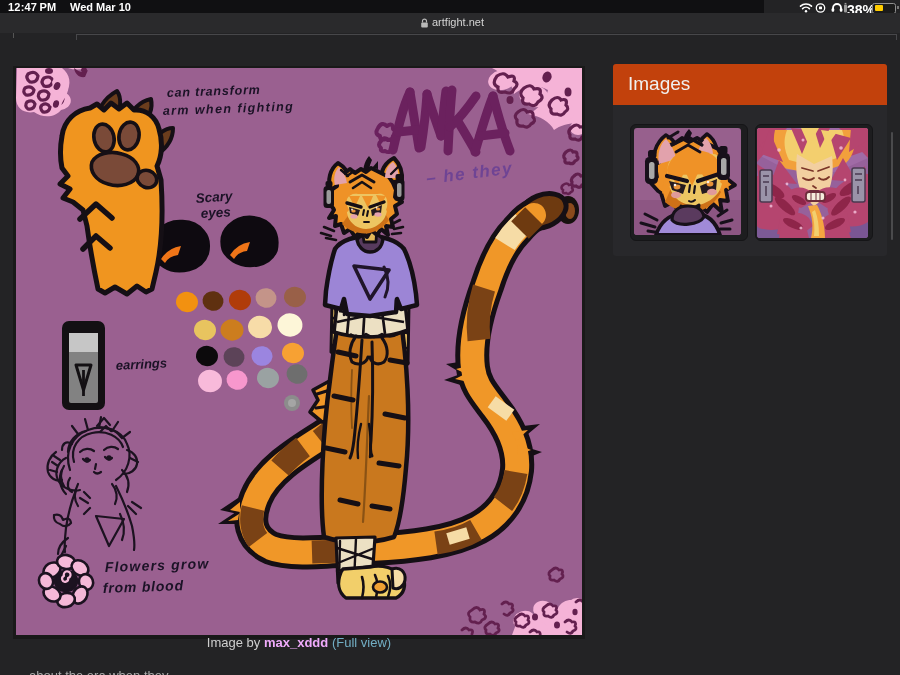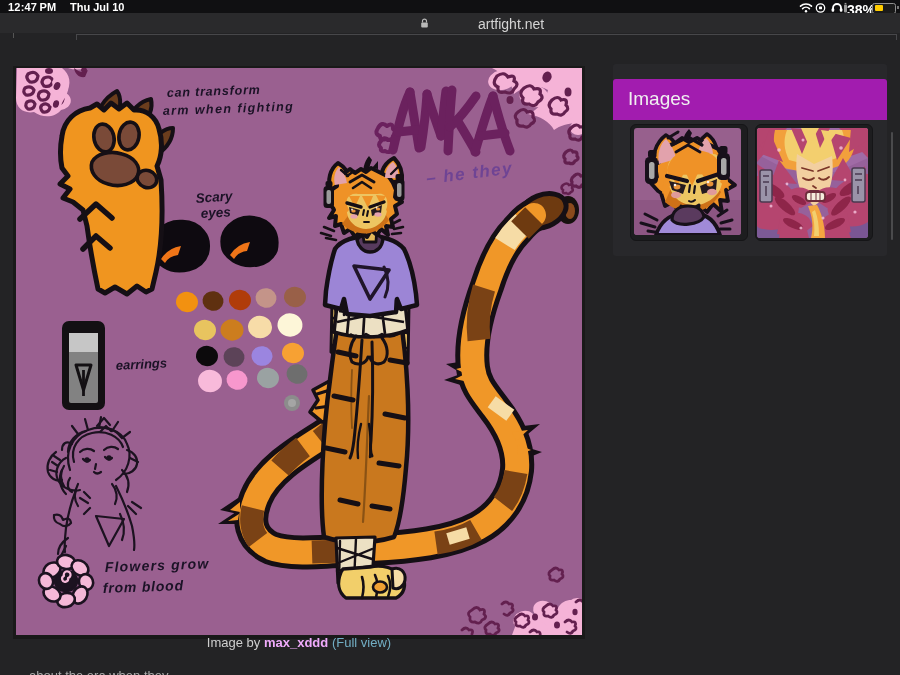--- a/index.html
+++ b/index.html
@@ -1,24 +1,24 @@
 <!DOCTYPE html>
 <html><head><meta charset="utf-8">
 <style>
   html,body{margin:0;padding:0;width:900px;height:675px;overflow:hidden;background:#232325;
     font-family:"Liberation Sans",sans-serif;}
   .abs{position:absolute;}
-  #status{position:absolute;left:0;top:0;width:900px;height:13px;background:#101012;color:#fff;}
+  #status{position:absolute;left:0;top:0;width:764px;height:13px;background:#101012;color:#fff;}
   #toolbar{position:absolute;left:0;top:13px;width:900px;height:20px;background:#2a2a2c;}
   #page{position:absolute;left:0;top:33px;width:900px;height:642px;background:#232325;overflow:hidden;}
 </style></head>
 <body>
 <div id="status">
   <span class="abs" style="left:8px;top:1px;font-size:11px;font-weight:700;letter-spacing:.2px;">12:47 PM</span>
-  <span class="abs" style="left:70px;top:1px;font-size:11px;font-weight:700;">Thu Jul 10</span>
+  <span class="abs" style="left:70px;top:1px;font-size:11px;font-weight:700;">Wed Mar 10</span>
   <svg class="abs" style="left:799px;top:2px;" width="48" height="11" viewBox="0 0 48 11">
     <g stroke="#fff" fill="none" stroke-linecap="round">
       <path d="M1.5 4.2 A8 8 0 0 1 12.5 4.2" stroke-width="1.6"></path>
       <path d="M3.6 6.6 A5 5 0 0 1 10.4 6.6" stroke-width="1.6"></path>
       <circle cx="7" cy="9.3" r="1.2" fill="#fff" stroke="none"></circle>
     </g>
     <circle cx="21.5" cy="6" r="4.2" stroke="#fff" stroke-width="1.3" fill="none"></circle>
     <rect x="20" y="4.6" width="3" height="2.6" rx="0.5" fill="#fff"></rect>
     <path d="M34 9 v-3 a4 4 0 0 1 8 0 v3" stroke="#fff" stroke-width="1.8" fill="none"></path>
     <rect x="32.6" y="6.3" width="2.6" height="3.4" rx="1" fill="#fff"></rect>
@@ -29,21 +29,21 @@
   <span class="abs" style="left:847px;top:1.5px;font-size:14px;font-weight:700;">38%</span>
   <span class="abs" style="left:872px;top:3px;width:22px;height:9px;border:1px solid #8f8f8f;border-radius:2.5px;background:#1b1b1b;"></span>
   <span class="abs" style="left:875px;top:5px;width:8px;height:6px;background:#ffcc00;border-radius:1px;"></span>
   <span class="abs" style="left:897px;top:6px;width:2px;height:3px;background:#777;"></span>
 </div>
 <div id="toolbar">
   <svg class="abs" style="left:420px;top:4.5px;" width="9" height="11" viewBox="0 0 9 11">
     <path d="M2.5 4.5 v-1.4 a2 2 0 0 1 4 0 v1.4" stroke="#b9b9b9" stroke-width="1.2" fill="none"></path>
     <rect x="1.2" y="4.4" width="6.6" height="5.2" rx="1" fill="#b9b9b9"></rect>
   </svg>
-  <span class="abs" style="left:432px;top:3px;font-size:14px;color:#d4d4d4;margin-left:46px;">artfight.net</span>
+  <span class="abs" style="left:432px;top:3px;font-size:11px;color:#d4d4d4;">artfight.net</span>
 </div>
 <div id="page">
   <div class="abs" style="left:13px;top:0;width:1px;height:5px;background:#555;"></div>
   <div class="abs" style="left:76px;top:1px;width:821px;height:1px;background:#47474a;"></div>
   <div class="abs" style="left:76px;top:1px;width:1px;height:6px;background:#47474a;"></div>
   <div class="abs" style="left:896px;top:1px;width:1px;height:6px;background:#47474a;"></div>
   <div class="abs" style="left:13px;top:33px;width:572px;height:573px;background:#191919;"></div>
 <svg class="abs" style="left:16px;top:35px;" width="566" height="567" viewBox="16 68 566 567">
 <rect x="16" y="68" width="566" height="567" fill="#9a6090"></rect>
 <g>
@@ -377,21 +377,21 @@
 <path d="M337 548 L372 559 M338 563 L372 549 M337 571 L371 566 M340 541 L339 582 M356 538 L354 582"></path>
 </g>
 <path d="M341 572 C337 582 338 592 346 598 L396 598 C404 594 407 585 402 577 C395 568 382 564 370 567 L343 569 Z" fill="#f2cf6a" stroke="#150f15" stroke-width="3.4"></path>
 <path d="M392 569 C400 566 406 572 405 580 C404 587 398 590 393 588 Z" fill="#f6dca6" stroke="#150f15" stroke-width="3"></path>
 <path d="M376 598 C378 589 378 581 375 575 M388 597 C391 589 391 582 388 576 M362 598 C364 590 364 583 362 577" stroke="#150f15" stroke-width="2.6" fill="none"></path>
 <ellipse cx="380" cy="587" rx="7" ry="5.5" fill="#f0a033" stroke="#150f15" stroke-width="2.6"></ellipse>
 </g>
 </svg>
 
   <div class="abs" style="left:613px;top:31px;width:274px;height:192px;background:#28282b;border-radius:3px;"></div>
-  <div class="abs" style="left:613px;top:46px;width:274px;height:41px;background:#a21caf;border-radius:3px 3px 0 0;">
+  <div class="abs" style="left:613px;top:31px;width:274px;height:41px;background:#c2410c;border-radius:3px 3px 0 0;">
     <span class="abs" style="left:15px;top:9px;font-size:19px;color:#f0f0f0;">Images</span>
   </div>
   <div class="abs" style="left:630px;top:91px;width:116px;height:115px;background:#1d1d1f;border-radius:6px;border:1px solid #151517;"></div>
   <div class="abs" style="left:755px;top:91px;width:116px;height:115px;background:#1d1d1f;border-radius:6px;border:1px solid #151517;"></div>
   <svg class="abs" style="left:634px;top:95px;border-radius:3px;" width="107" height="107" viewBox="0 0 107 107">
 <rect width="107" height="107" fill="#97608d"></rect>
 <rect y="72" width="107" height="35" fill="#8d5683"></rect>
 <g stroke-linejoin="round" stroke-linecap="round">
 <path d="M50 20 C48 12 50 6 55 1 L58 5 C55 11 54 16 54 21 Z" fill="#17101a"></path>
 <path d="M58 15 L64 8 L64 16 Z" fill="#17101a"></path>

